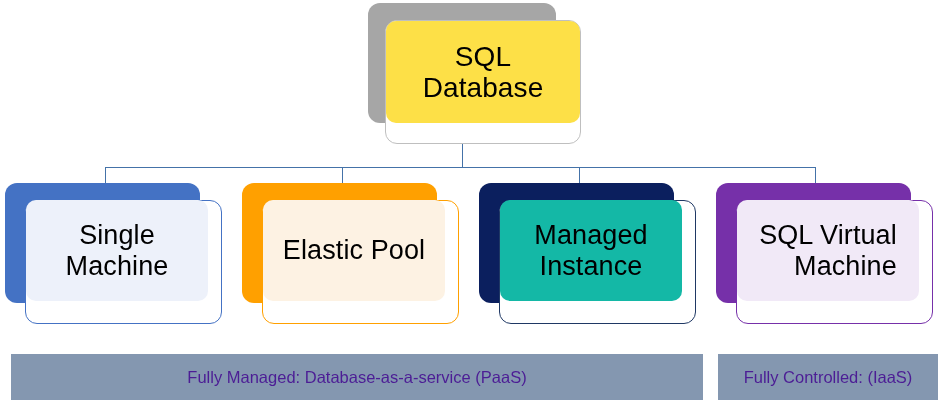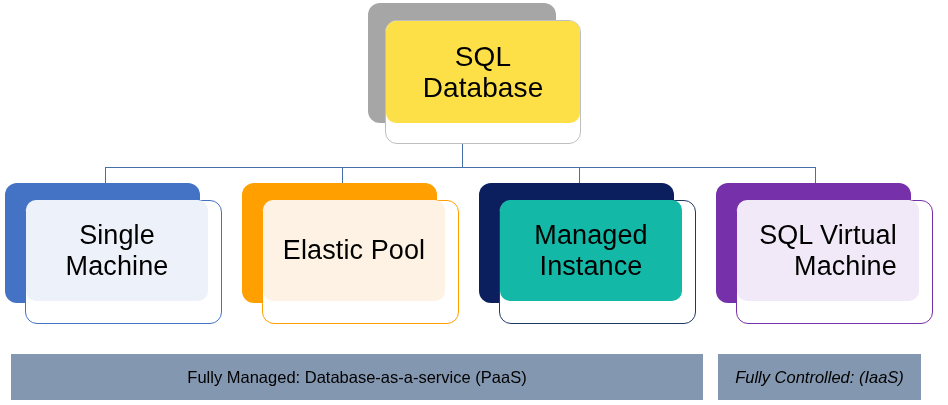--- a/index.html
+++ b/index.html
@@ -79,27 +79,27 @@
   .banner {
     position: absolute;
     top: 354px;
     height: 46px;
     background: #8497b0;
     display: flex;
     align-items: center;
     justify-content: center;
   }
   .banner-label {
-    color: #000000;
+    color: #4c1d95;
     font-size: 16.5px;
     font-weight: 400;
     white-space: nowrap;
   }
   #banner-paas { left: 11px; width: 692px; }
-  #banner-iaas { left: 718px; width: 203px; font-style: italic; }
+  #banner-iaas { left: 718px; width: 220px; }
 </style>
 </head>
 <body>
 
 <div id="canvas">
 
   <div class="accent-shape root-accent"></div>
   <div class="node-card root-card"></div>
   <div class="node-fill root-fill">
     <span class="node-label root-label">SQL

